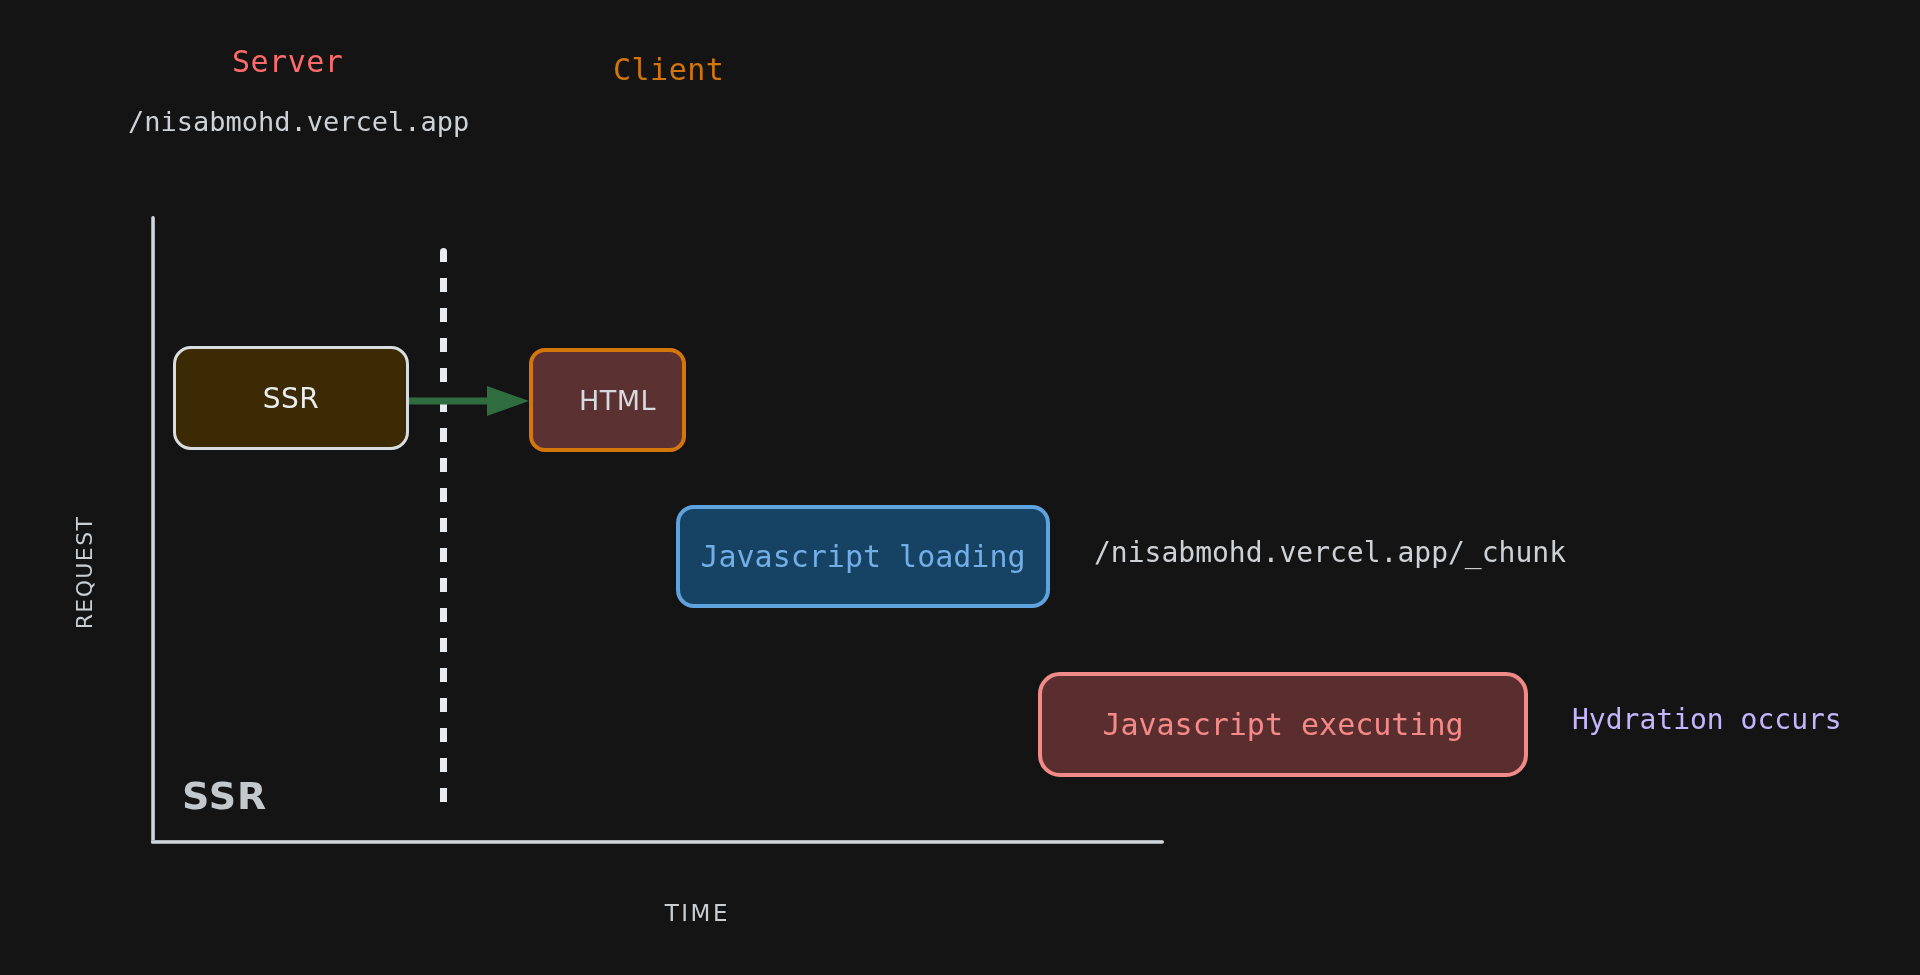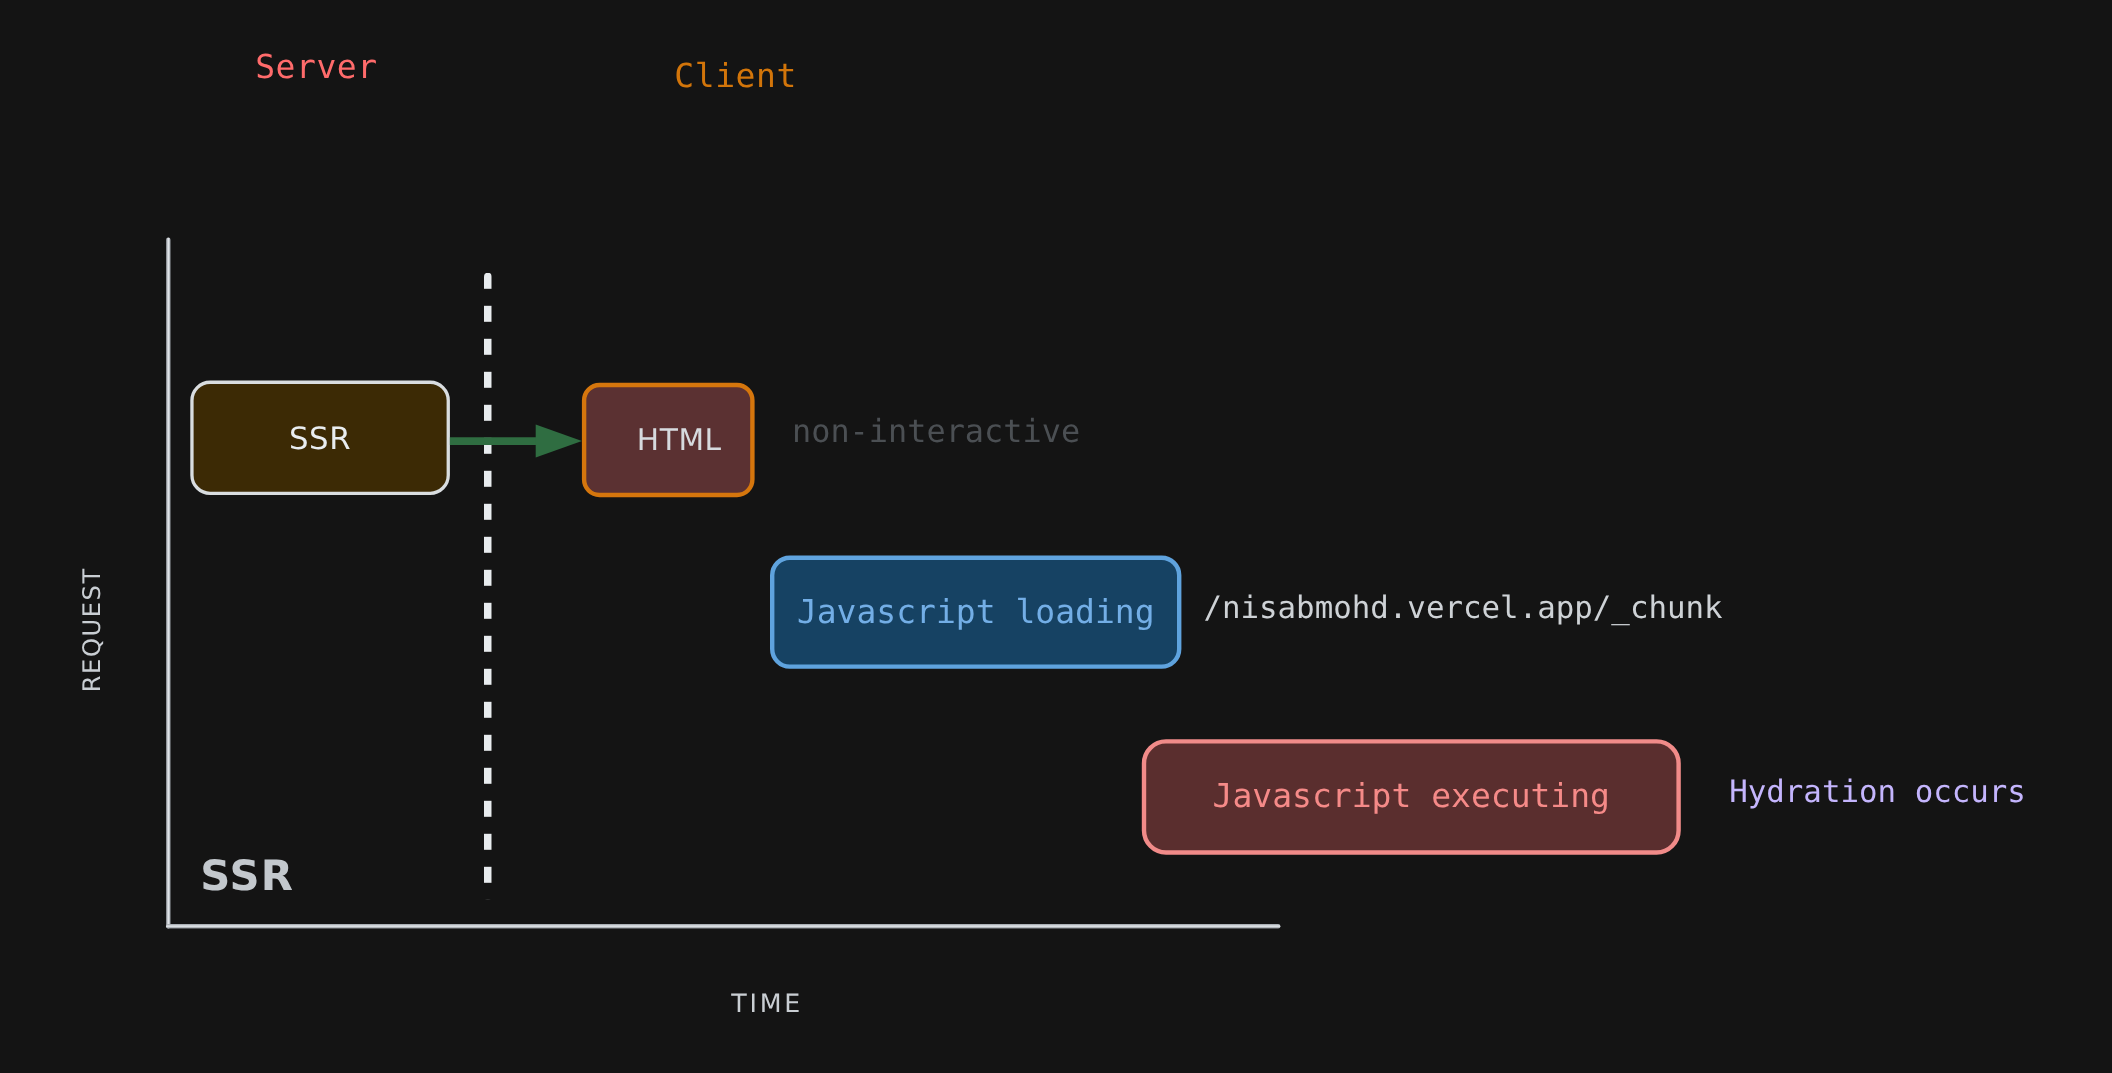--- a/index.html
+++ b/index.html
@@ -120,21 +120,21 @@
     border-radius: 16px;
   }
   #box-html .box-text {
     font-family: "DejaVu Sans", sans-serif;
     font-size: 27px;
     color: #d6dade;
     letter-spacing: 0.5px;
     margin-left: 20px;
   }
   #box-js-loading {
-    left: 700px; top: 505px;
+    left: 676px; top: 505px;
     width: 374px; height: 103px;
     background: #164263;
     border: 4px solid #5fa3de;
     border-radius: 18px;
   }
   #box-js-loading .box-text {
     font-size: 30px;
     color: #73aee6;
   }
   #box-js-executing {
@@ -194,20 +194,21 @@
 </style>
 </head>
 <body>
 
 <div id="stage">
 
   <div class="abs lane-label" id="server-label">Server</div>
 
   <div class="abs lane-label" id="client-label">Client</div>
 
+  <div class="abs" id="request-url">/nisabmohd.vercel.app</div>
 
   <div class="abs" id="axis-y"></div>
   <div class="abs" id="axis-x"></div>
 
   <div class="abs" id="axis-y-title">REQUEST</div>
 
   <div class="abs" id="axis-x-title">TIME</div>
 
   <div class="abs" id="divider"></div>
 
@@ -218,21 +219,20 @@
   <svg class="abs" id="arrow-ssr-html" width="122" height="32" viewBox="0 0 122 32">
     <line x1="0" y1="16" x2="88" y2="16" stroke="#2f6d41" stroke-width="7"></line>
     <polygon points="78,1 120,16 78,31" fill="#2f6d41"></polygon>
   </svg>
 
   <div class="abs phase-box" id="box-html">
     <span class="box-text">HTML</span>
   </div>
 
 
-  <div class="abs annotation" id="anno-non-interactive">non-interactive</div>
 
   <div class="abs phase-box" id="box-js-loading">
     <span class="box-text">Javascript loading</span>
   </div>
 
   <div class="abs annotation" id="anno-chunk-url">/nisabmohd.vercel.app/_chunk</div>
 
   <div class="abs phase-box" id="box-js-executing">
     <span class="box-text">Javascript executing</span>
   </div>

